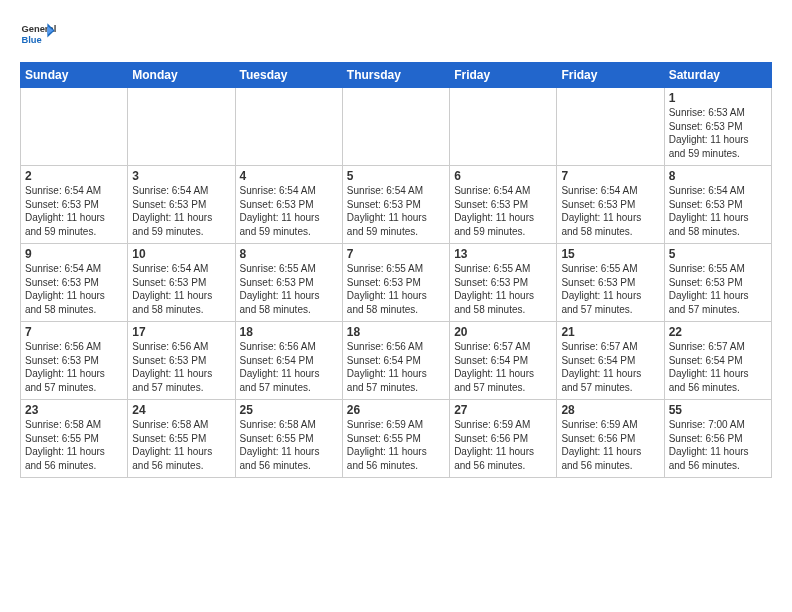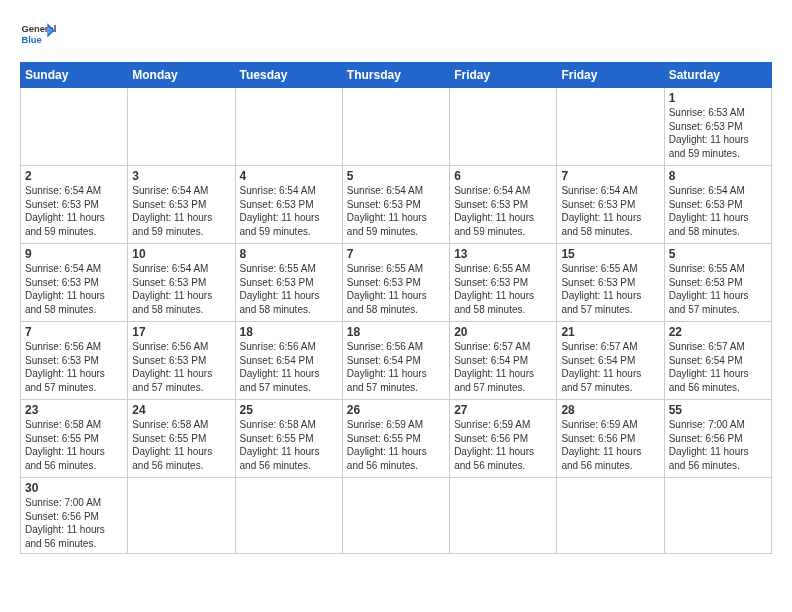--- a/index.html
+++ b/index.html
@@ -328,30 +328,15 @@
 and 56 minutes.</div>
           </td>
           <td>
             <span class="day-num">55</span>
             <div class="cell-info" style="white-space: pre-line;">Sunrise: 7:00 AM
 Sunset: 6:56 PM
 Daylight: 11 hours
 and 56 minutes.</div>
           </td>
         </tr>
-        <tr class="last-row">
-          <td>
-            <span class="day-num">30</span>
-            <div class="cell-info" style="white-space: pre-line;">Sunrise: 7:00 AM
-Sunset: 6:56 PM
-Daylight: 11 hours
-and 56 minutes.</div>
-          </td>
-          <td class="empty-cell"></td>
-          <td class="empty-cell"></td>
-          <td class="empty-cell"></td>
-          <td class="empty-cell"></td>
-          <td class="empty-cell"></td>
-          <td class="empty-cell"></td>
-        </tr>
       </tbody>
   </table>
 </div>
 
 </body></html>

